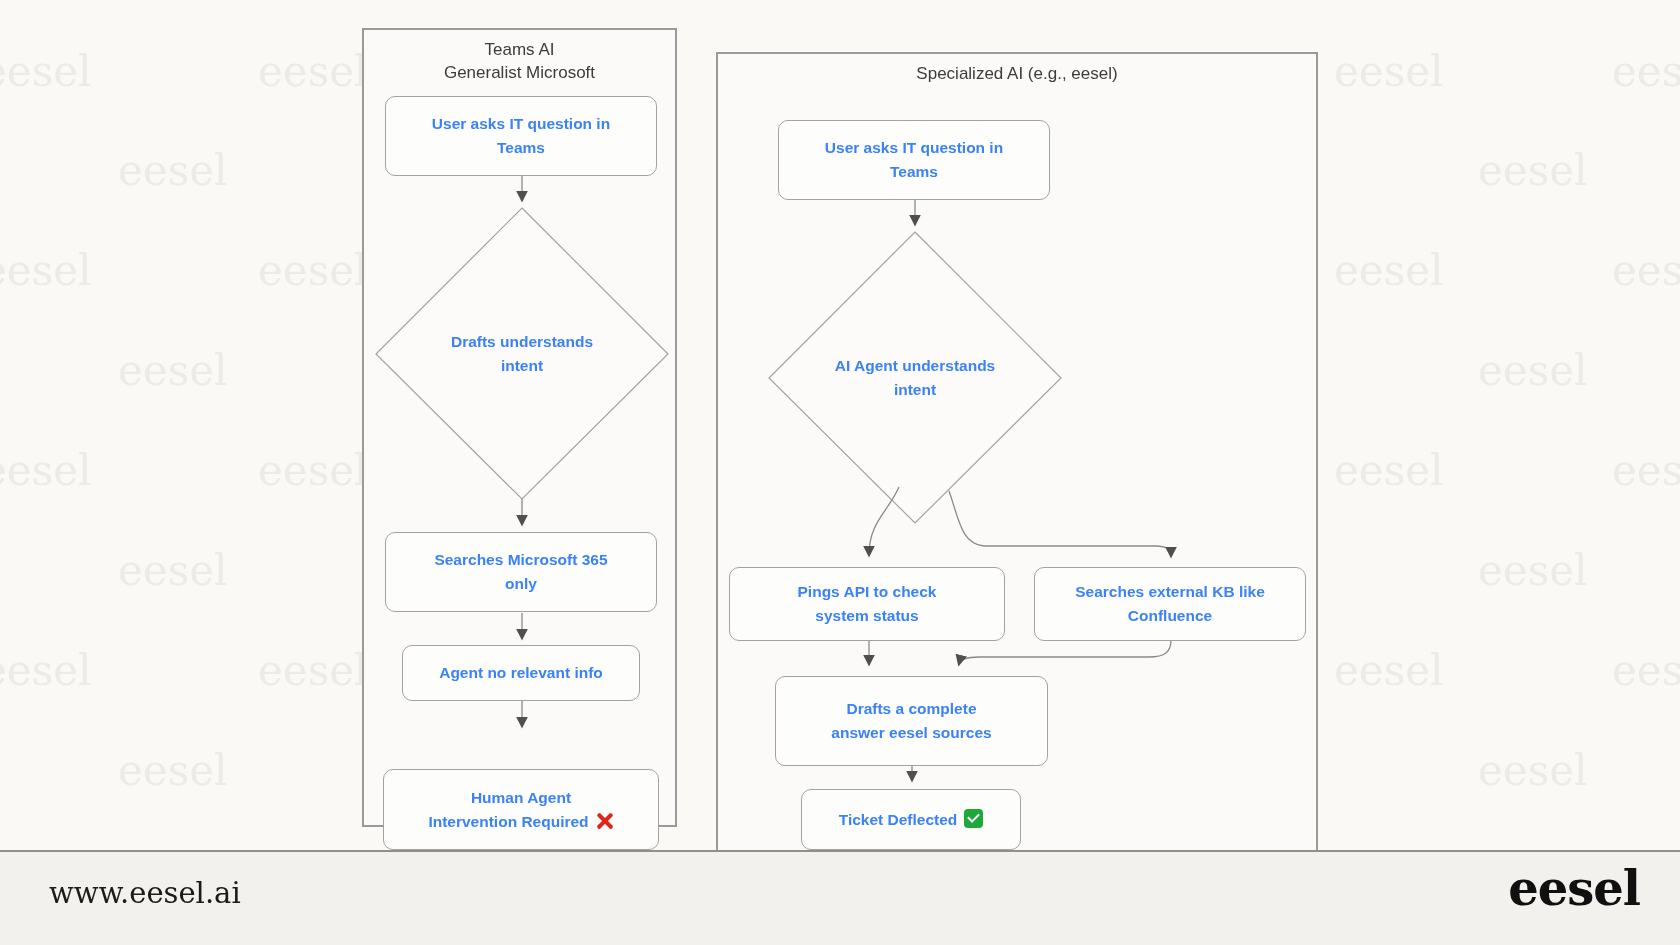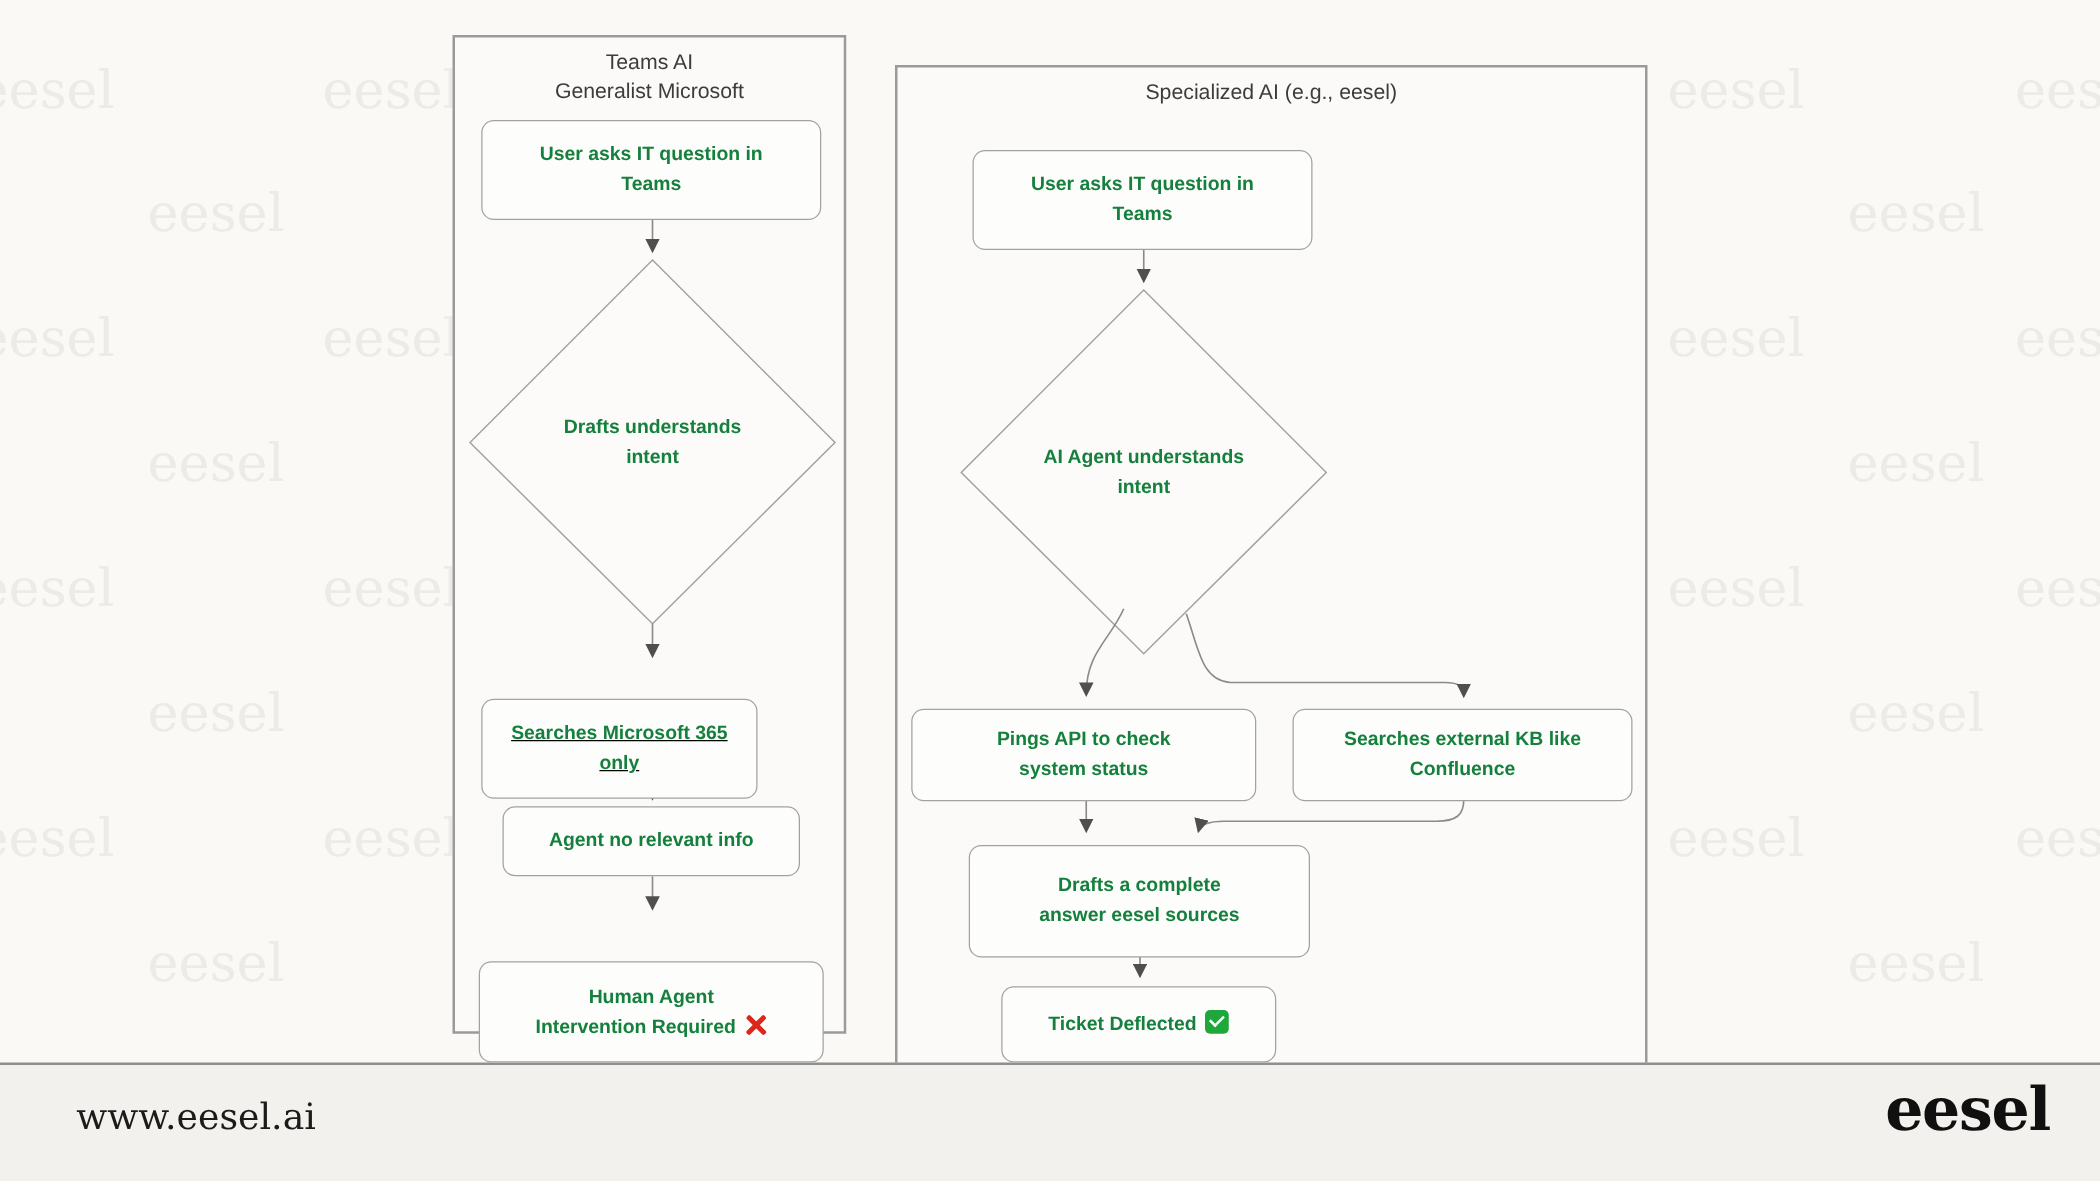--- a/index.html
+++ b/index.html
@@ -23,21 +23,21 @@
     text-align:center; font-size:17px; color:#3c3c3c; line-height:23px;
   }
   .flow { position:absolute; left:0; top:0; }
   .node {
     position:absolute; background:#fdfdfb;
     border:1.5px solid #a2a2a2; border-radius:10px;
     display:flex; align-items:center; justify-content:center;
     text-align:center; box-sizing:border-box;
   }
   .node-label, .diamond-label {
-    font-weight:bold; font-size:15.5px; line-height:24px; color:#15803d;
+    font-weight:bold; font-size:15.5px; line-height:24px; color:#3b82f6;
   }
   .diamond-label { position:absolute; text-align:center; }
   .line { white-space:nowrap; }
   
   .icon-cross {
     position:relative; display:inline-block; width:18px; height:16px;
     margin-left:7px; vertical-align:-2px;
   }
   .icon-cross::before, .icon-cross::after {
     content:""; position:absolute; left:-1px; top:6px; width:20px; height:4.2px;
@@ -54,21 +54,21 @@
     border-left:2.6px solid #fff; border-bottom:2.6px solid #fff;
     transform:rotate(-45deg);
   }
   
   .footer {
     position:absolute; left:0; top:850px; width:1680px; height:95px;
     background:#f2f1ed; border-top:2px solid #8f8f8f; box-sizing:border-box;
   }
   .footer-url {
     position:absolute; left:49px; top:24px;
-    font-family:"DejaVu Serif", serif; font-size:29px; color:#1b1b1b;margin-left:12px;
+    font-family:"DejaVu Serif", serif; font-size:29px; color:#1b1b1b;
   }
   .footer-logo {
     position:absolute; right:40px; top:8px;
     font-family:"DejaVu Serif", serif; font-size:48px; font-weight:600;
     letter-spacing:-1px; color:#101010;
   }
 </style>
 </head>
 <body>
 
@@ -125,21 +125,21 @@
         <div class="line">User asks IT question in</div>
         <div class="line">Teams</div>
       </div>
     </div>
 
     <div class="diamond-label" style="left:58px; top:300px; width:200px;">
       <div class="line">Drafts understands</div>
       <div class="line">intent</div>
     </div>
 
-    <div class="node" style="left:21px; top:529px; width:221px; height:80px;text-decoration:underline;">
+    <div class="node" style="left:21px; top:502px; width:272px; height:80px;">
       <div class="node-label">
         <div class="line">Searches Microsoft 365</div>
         <div class="line">only</div>
       </div>
     </div>
 
     <div class="node" style="left:38px; top:615px; width:238px; height:56px;">
       <div class="node-label">
         <div class="line">Agent no relevant info</div>
       </div>

